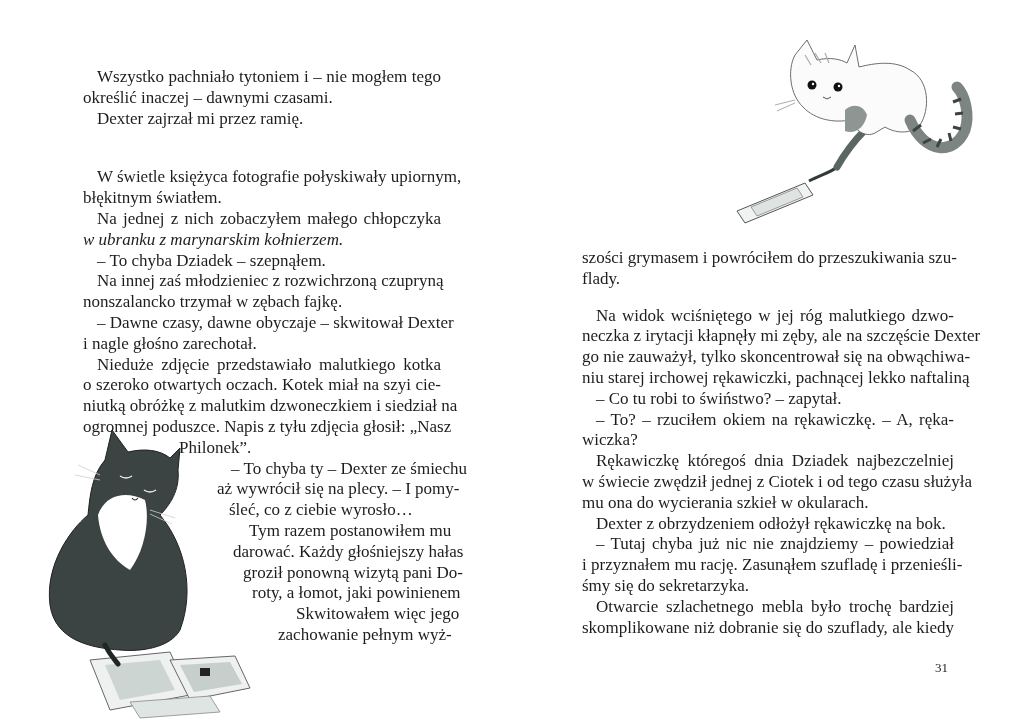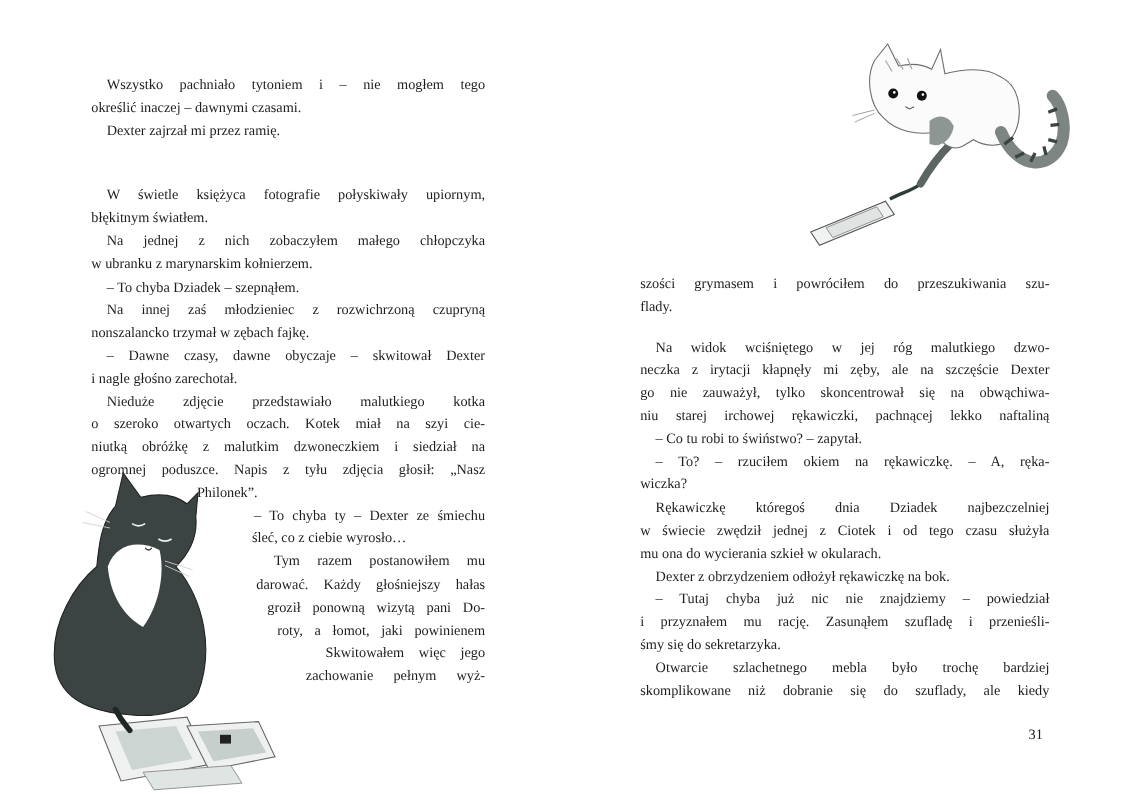--- a/index.html
+++ b/index.html
@@ -6,21 +6,21 @@
   body {
     width:1024px; height:723px; overflow:hidden; background:#ffffff;
     font-family:"Liberation Serif", "DejaVu Serif", serif; color:#1d1d1d;
     position:relative;
   }
   .spread { position:absolute; inset:0; }
   .page { position:absolute; top:0; height:723px; }
   .page-left { left:0; width:512px; }
   .page-right { left:512px; width:512px; }
 
-  .textcol { position:absolute; font-size:13px; line-height:20.8px; }
+  .textcol { position:absolute; font-size:17px; line-height:20.8px; }
   .line { white-space:nowrap; display:block; height:20.8px; }
   .j { text-align:justify; text-align-last:justify; }
 
   
   .left-text { left:83px; top:67px; width:358px; }
   
   .right-text { left:582px; top:248px; width:372px; }
 
   .page-number { position:absolute; left:935px; top:660px; font-size:13px; }
 
@@ -36,32 +36,33 @@
   <div class="page page-left"></div>
   <div class="page page-right"></div>
 
   <div class="textcol left-text" id="left-text">
       <span class="line j" style="padding-left: 14px;">Wszystko pachniało tytoniem i – nie mogłem tego</span>
       <span class="line" style="padding-left: 0px;">określić inaczej – dawnymi czasami.</span>
       <span class="line" style="padding-left: 14px;">Dexter zajrzał mi przez ramię.</span>
       <span class="line j" style="padding-left: 14px; margin-top: 38px;">W świetle księżyca fotografie połyskiwały upiornym,</span>
       <span class="line" style="padding-left: 0px;">błękitnym światłem.</span>
       <span class="line j" style="padding-left: 14px;">Na jednej z nich zobaczyłem małego chłopczyka</span>
-      <span class="line" style="padding-left: 0px;">w ubranku z marynarskim kołnierzem.</span>
+      <span class="line" style="padding-left: 0px; font-style: italic;">w ubranku z marynarskim kołnierzem.</span>
       <span class="line" style="padding-left: 14px;">– To chyba Dziadek – szepnąłem.</span>
       <span class="line j" style="padding-left: 14px;">Na innej zaś młodzieniec z rozwichrzoną czupryną</span>
       <span class="line" style="padding-left: 0px;">nonszalancko trzymał w zębach fajkę.</span>
       <span class="line j" style="padding-left: 14px;">– Dawne czasy, dawne obyczaje – skwitował Dexter</span>
       <span class="line" style="padding-left: 0px;">i nagle głośno zarechotał.</span>
       <span class="line j" style="padding-left: 14px;">Nieduże zdjęcie przedstawiało malutkiego kotka</span>
       <span class="line j" style="padding-left: 0px;">o szeroko otwartych oczach. Kotek miał na szyi cie-</span>
       <span class="line j" style="padding-left: 0px;">niutką obróżkę z malutkim dzwoneczkiem i siedział na</span>
       <span class="line j" style="padding-left: 0px;">ogromnej poduszce. Napis z tyłu zdjęcia głosił: „Nasz</span>
       <span class="line" style="padding-left: 96px;">Philonek”.</span>
       <span class="line j" style="padding-left: 148px;">– To chyba ty – Dexter ze śmiechu</span>
+      <span class="line j" style="padding-left: 134px;">aż wywrócił się na plecy. – I pomy-</span>
       <span class="line" style="padding-left: 146px;">śleć, co z ciebie wyrosło…</span>
       <span class="line j" style="padding-left: 166px;">Tym razem postanowiłem mu</span>
       <span class="line j" style="padding-left: 150px;">darować. Każdy głośniejszy hałas</span>
       <span class="line j" style="padding-left: 160px;">groził ponowną wizytą pani Do-</span>
       <span class="line j" style="padding-left: 169px;">roty, a łomot, jaki powinienem</span>
       <span class="line j" style="padding-left: 213px;">Skwitowałem więc jego</span>
       <span class="line j" style="padding-left: 195px;">zachowanie pełnym wyż-</span>
     </div>
 
   <div class="textcol right-text" id="right-text">

